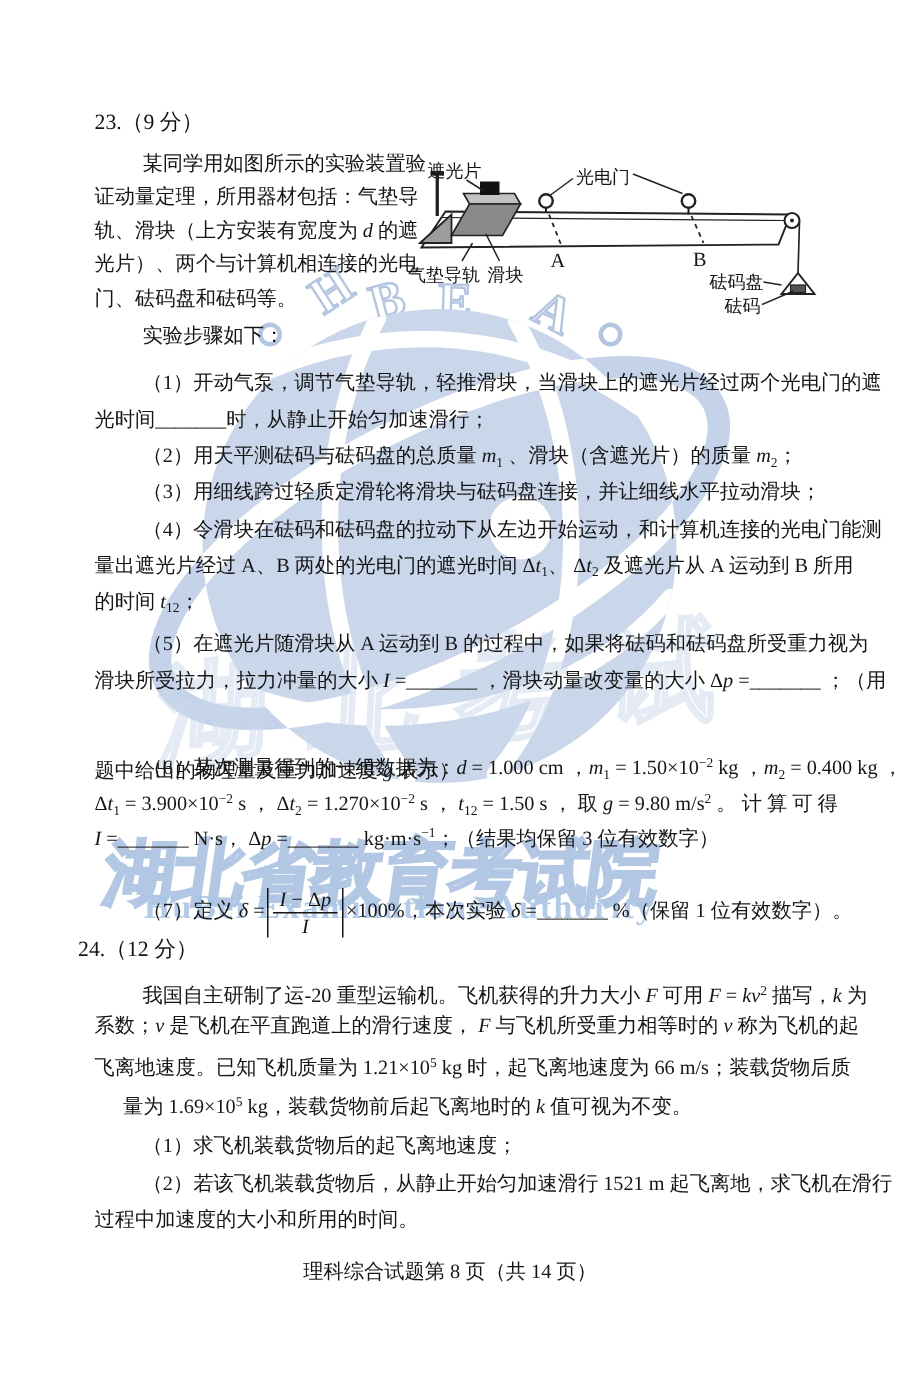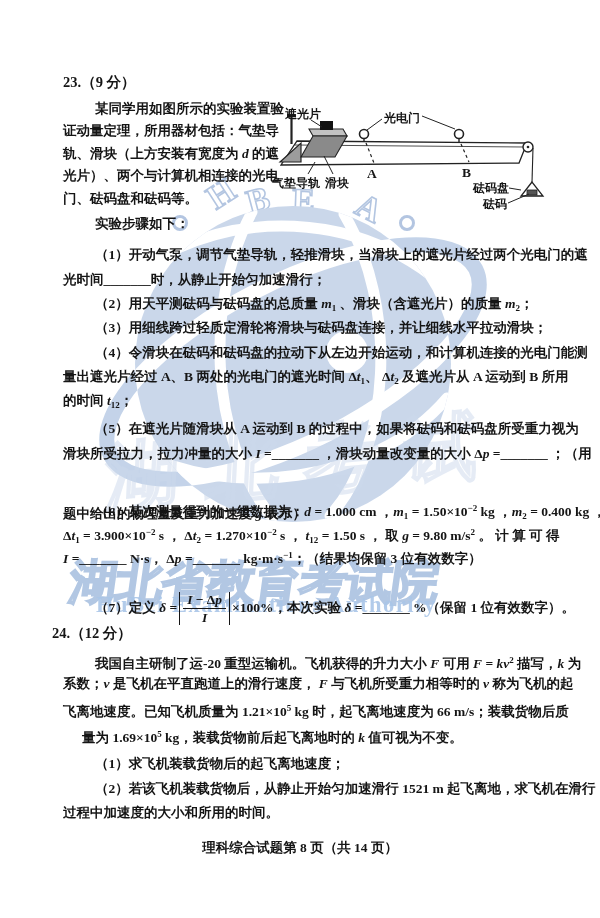--- a/index.html
+++ b/index.html
@@ -20,21 +20,21 @@
     position:absolute;left:96px;top:592px;font-size:22.5px;font-weight:bold;
     letter-spacing:1.5px;white-space:nowrap;color:#aac6e8;opacity:.9;
   }
   .wm-faint{
     position:absolute;left:105px;top:412px;font-size:74px;font-weight:bold;
     letter-spacing:26px;white-space:nowrap;transform:rotate(-5deg) skewX(-8deg);
     color:#ccd9ec;-webkit-text-fill-color:transparent;-webkit-text-stroke:2px #ccd9ec;
     opacity:.5;
   }
   
-  .content{position:absolute;left:0;top:0;width:560px;height:918px;z-index:2;font-weight:bold;}
+  .content{position:absolute;left:0;top:0;width:560px;height:918px;z-index:2;}
   .line{position:absolute;white-space:nowrap;font-size:13.5px;line-height:16px;}
   .line.h{font-size:14.5px;}
   .line sub{font-size:9px;vertical-align:-3px;}
   .line sup{font-size:9px;vertical-align:5px;}
   .line i{font-style:italic;font-family:"Liberation Serif","DejaVu Serif",serif;}
   .abs{
     display:inline-block;border-left:1.3px solid #151515;border-right:1.3px solid #151515;
     padding:0 3px;margin:0 2px;vertical-align:middle;
   }
   .frac{display:inline-block;text-align:center;vertical-align:middle;}

